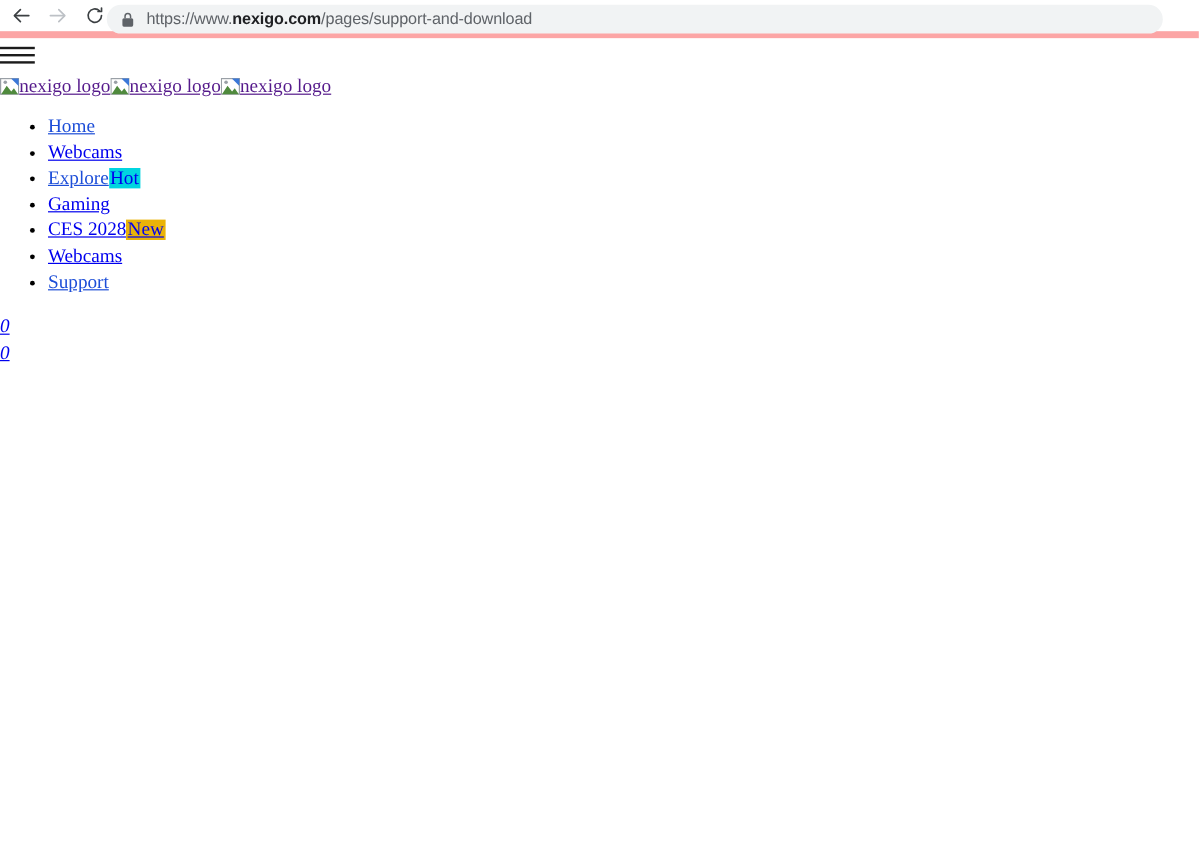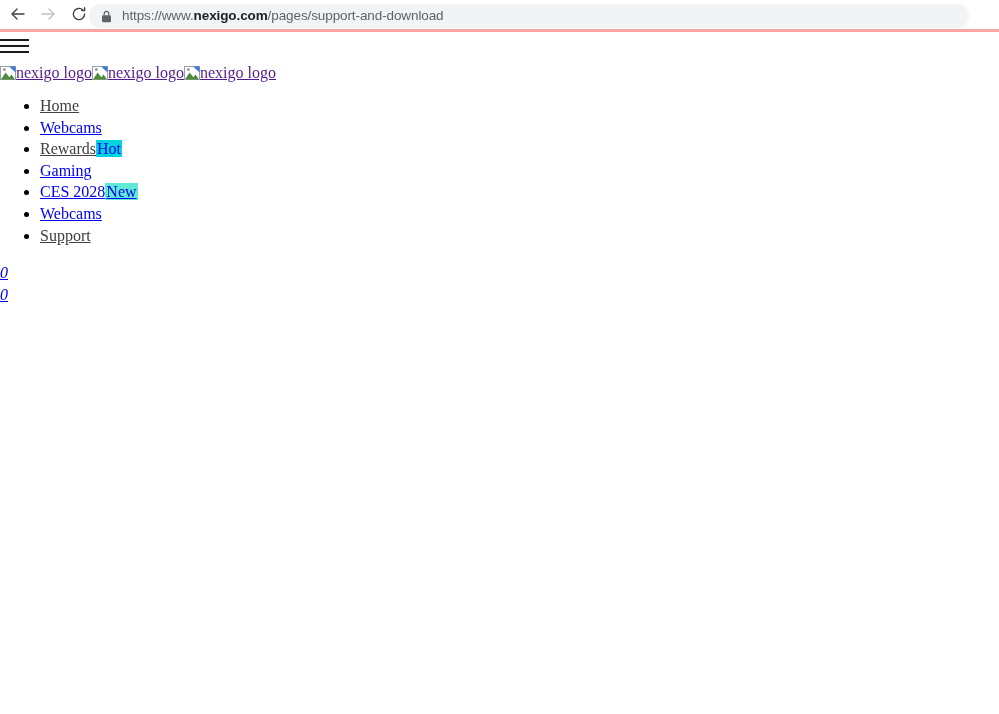--- a/index.html
+++ b/index.html
@@ -16,23 +16,23 @@
     position: relative;
   }
 
   
   #browser-chrome {
     position: absolute;
     top: 0; left: 0;
     width: 999px;
     height: 32px;
     background: #ffffff;
-    border-bottom: 3px solid #fca5a5;
-    display: flex;
-    align-items: flex-end;
+    border-bottom: 6px solid #fca5a5;
+    display: flex;
+    align-items: flex-start;
     box-sizing: border-box;
   }
   .nav-btn {
     width: 28px;
     height: 28px;
     display: flex;
     align-items: center;
     justify-content: center;
     flex: none;
     background: transparent;
@@ -162,30 +162,30 @@
     margin: 0;
     padding: 0;
     color: #000000;
   }
   #primary-nav a {
     font-family: "Liberation Serif", serif;
     font-size: 16px;
     color: #0000ee;
     text-decoration: underline;
   }
-  #primary-nav a.visited { color: #404040; }
+  #primary-nav a.visited { color: #1d4ed8; }
   .nav-badge {
     font-family: "Liberation Serif", serif;
     font-size: 16px;
     color: #0000ee;
     text-decoration: none;
     padding: 0 1px;
   }
   .badge-hot { background: #00d5e0; }
-  .badge-new { background: #5eead4; text-decoration: underline; }
+  .badge-new { background: #eab308; text-decoration: underline; }
 
   
   #counter-links {
     position: absolute;
     left: 0;
     top: 230px;
     font-family: "Liberation Serif", serif;
     font-size: 16px;
     line-height: 21.6px;
   }
@@ -311,21 +311,21 @@
             <path d="M9.2 1.5 H15.5 V7.6 Z" fill="#3b78d8"></path>
             <circle cx="4.4" cy="4.6" r="1.5" fill="#9aa0a6"></circle>
           </svg>
         </span><span class="brk-alt">nexigo logo</span>
       </a>
     </div>
 
     <ul id="primary-nav">
       <li><a class="visited">Home</a></li>
       <li><a>Webcams</a></li>
-      <li><a class="visited">Rewards</a><span class="nav-badge badge-hot">Hot</span></li>
+      <li><a class="visited">Explore</a><span class="nav-badge badge-hot">Hot</span></li>
       <li><a>Gaming</a></li>
       <li><a>CES 2028</a><span class="nav-badge badge-new">New</span></li>
       <li><a>Webcams</a></li>
       <li><a class="visited">Support</a></li>
     </ul>
 
     <div id="counter-links">
       <a>0</a>
       <a>0</a>
     </div>

